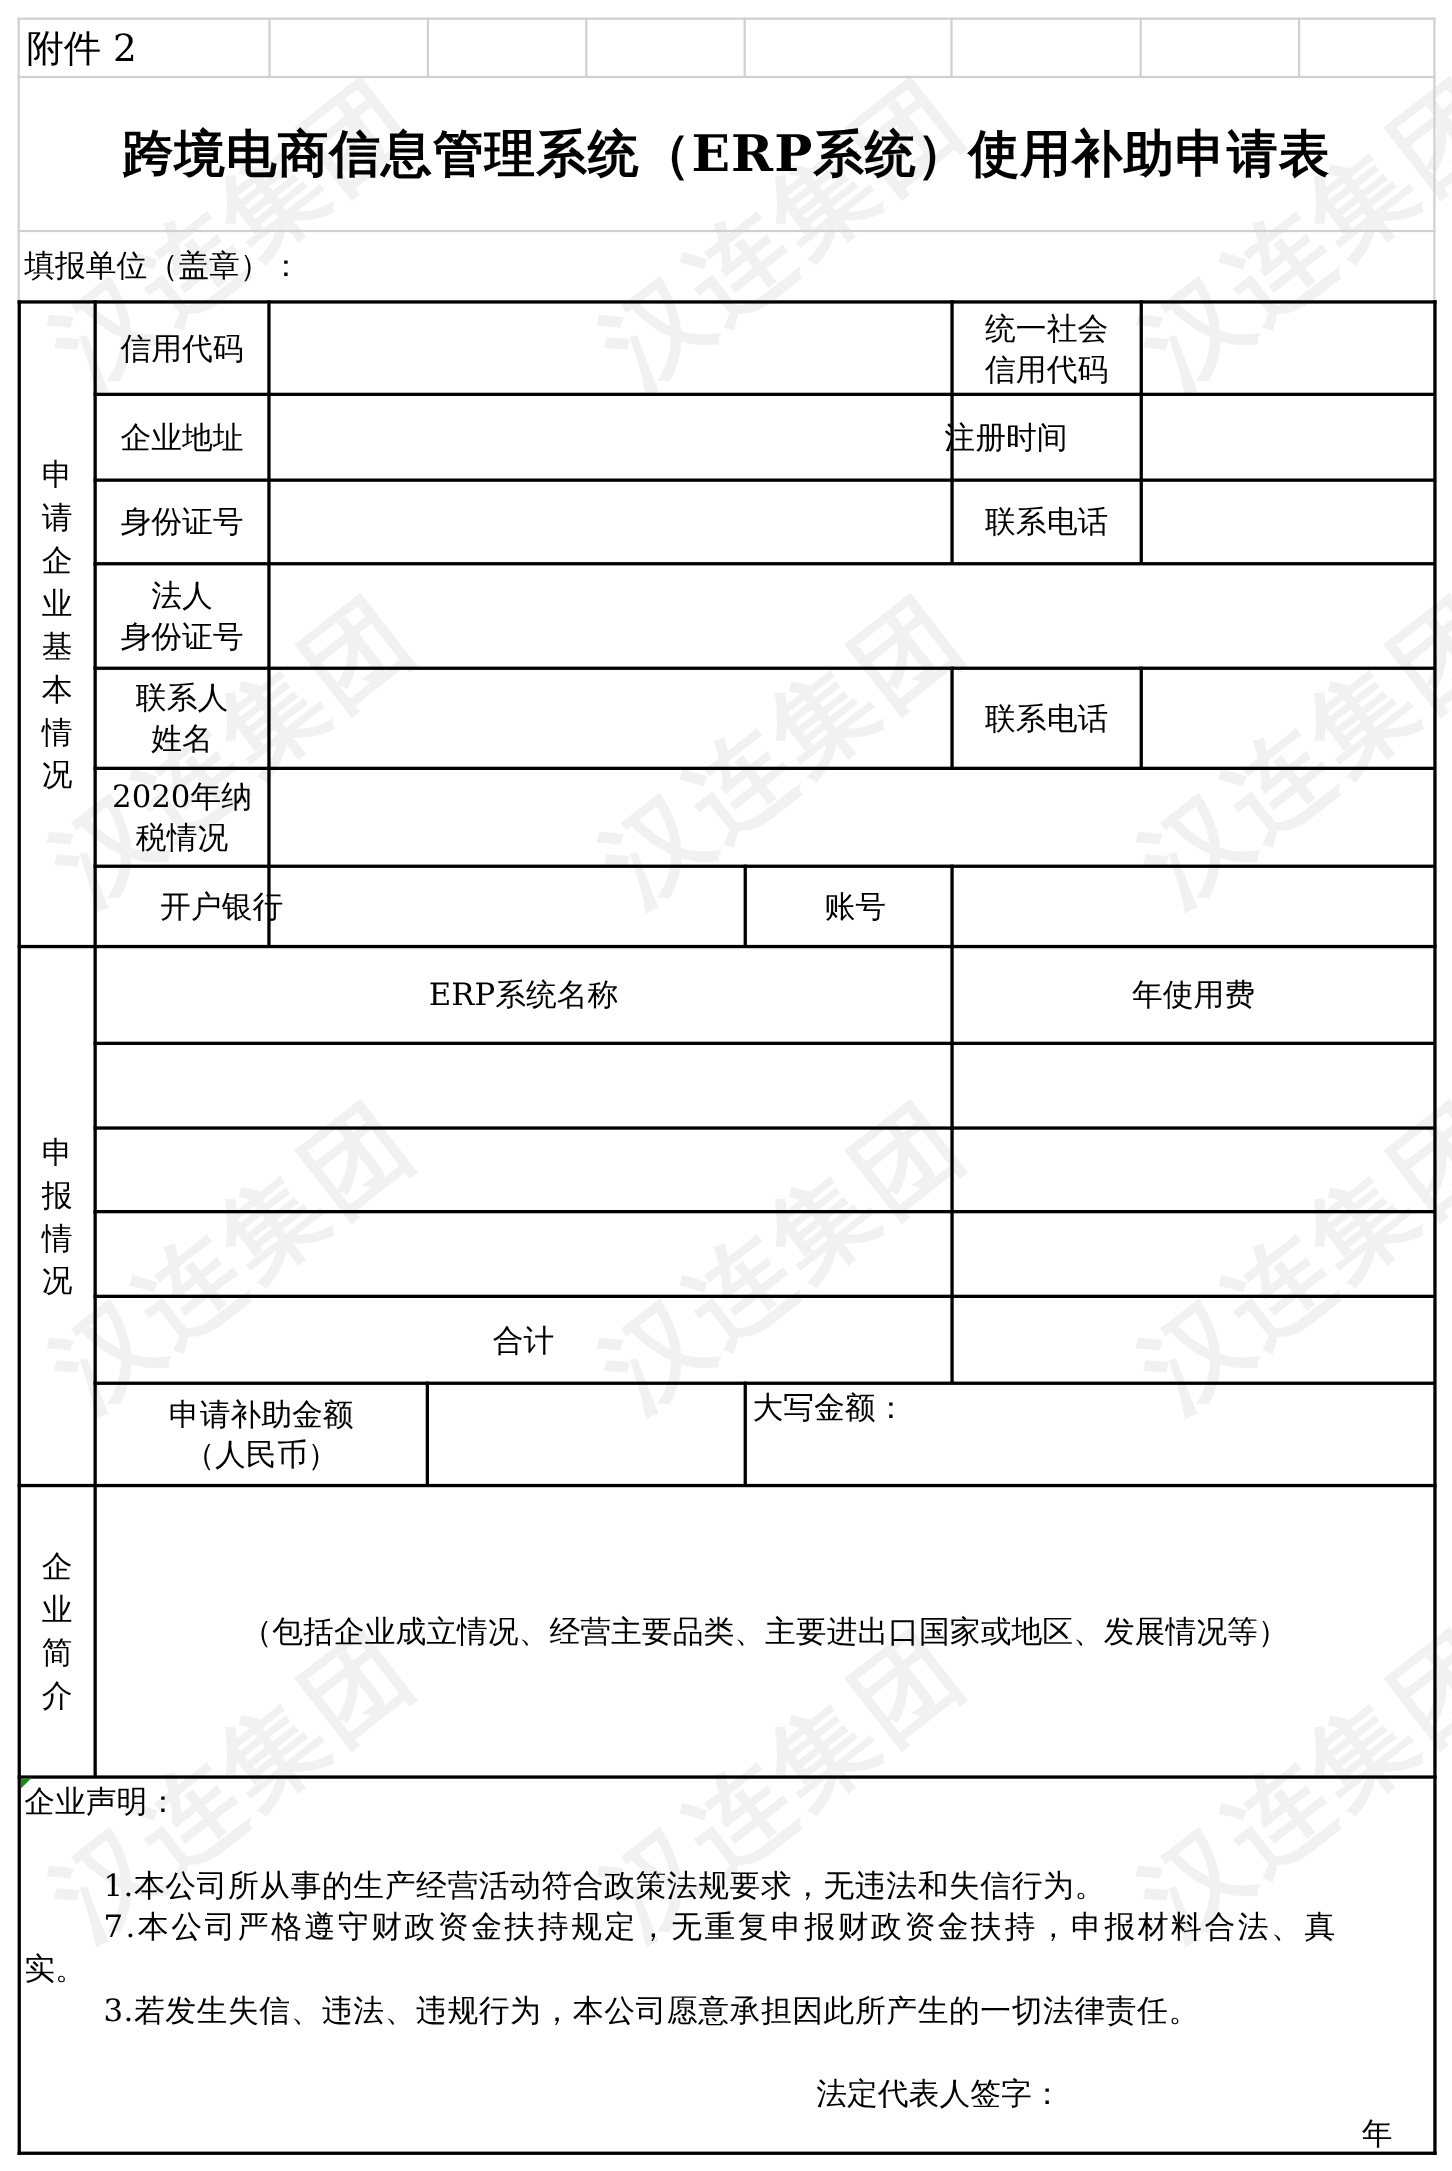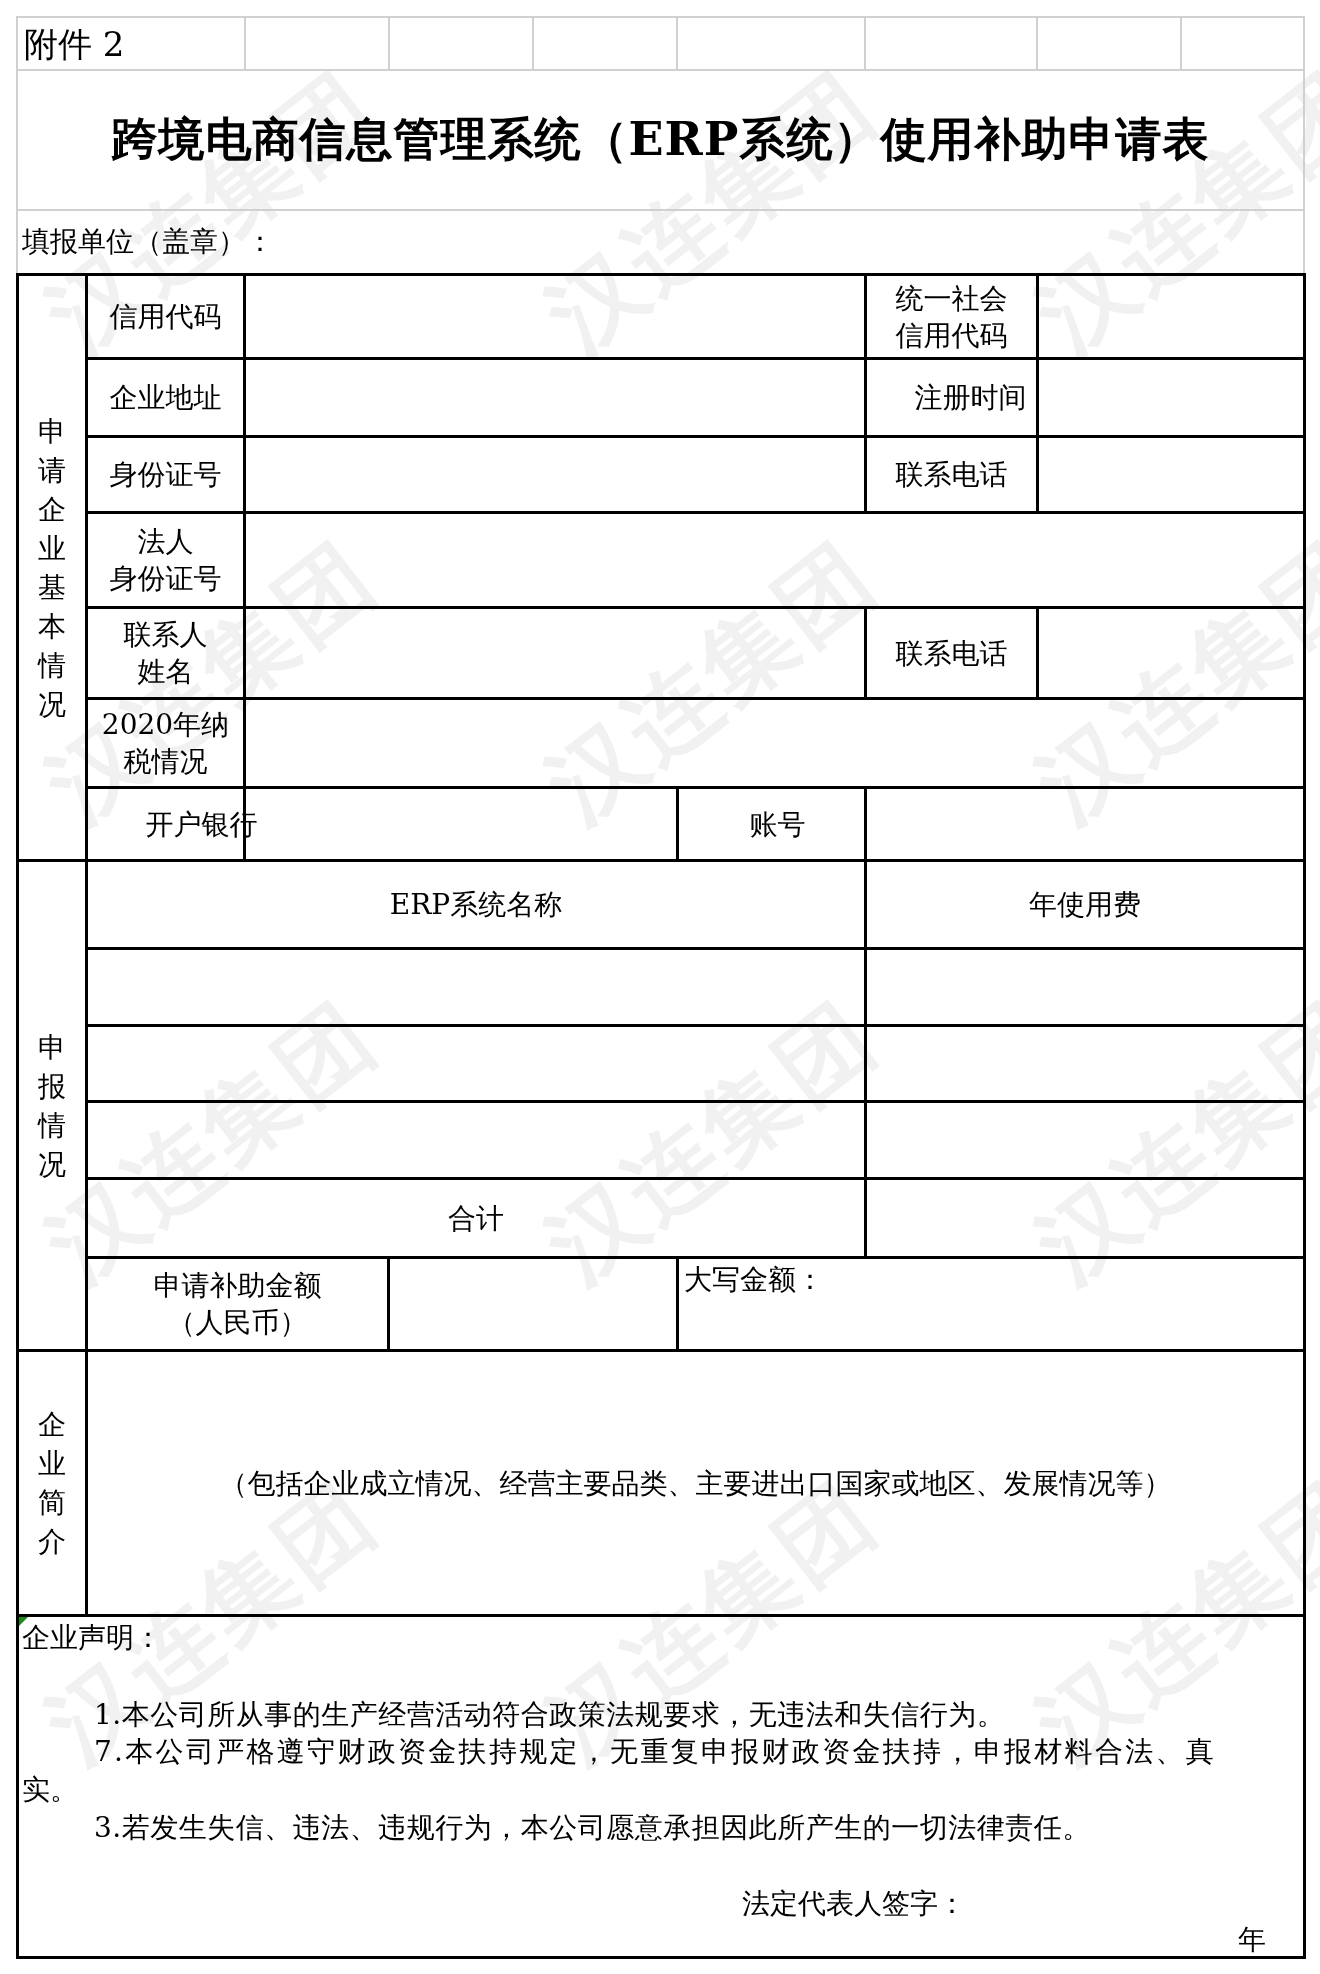--- a/index.html
+++ b/index.html
@@ -107,21 +107,21 @@
 <div class="cell" style="left:88px;top:276px;width:155px;height:81px;">信用代码</div>
 <div class="cell field" style="left:246px;top:276px;width:618px;height:81px;"></div>
 <div class="cell" style="left:867px;top:276px;width:169px;height:81px;flex-direction:column;">
   <span>统一社会</span>
   <span>信用代码</span>
 </div>
 <div class="cell field" style="left:1039px;top:276px;width:264px;height:81px;"></div>
 
 <div class="cell" style="left:88px;top:360px;width:155px;height:75px;">企业地址</div>
 <div class="cell field" style="left:246px;top:360px;width:618px;height:75px;"></div>
-<div class="cell" style="left:886px;top:360px;width:169px;height:75px;">注册时间</div>
+<div class="cell" style="left:830px;top:360px;width:169px;height:75px;">注册时间</div>
 <div class="cell field" style="left:1039px;top:360px;width:264px;height:75px;"></div>
 
 <div class="cell" style="left:88px;top:438px;width:155px;height:73px;">身份证号</div>
 <div class="cell field" style="left:246px;top:438px;width:618px;height:73px;"></div>
 <div class="cell" style="left:867px;top:438px;width:169px;height:73px;">联系电话</div>
 <div class="cell field" style="left:1039px;top:438px;width:264px;height:73px;"></div>
 
 <div class="cell" style="left:88px;top:514px;width:155px;height:92px;flex-direction:column;text-align:center;">
   <span>法人</span>
   <span>身份证号</span>

